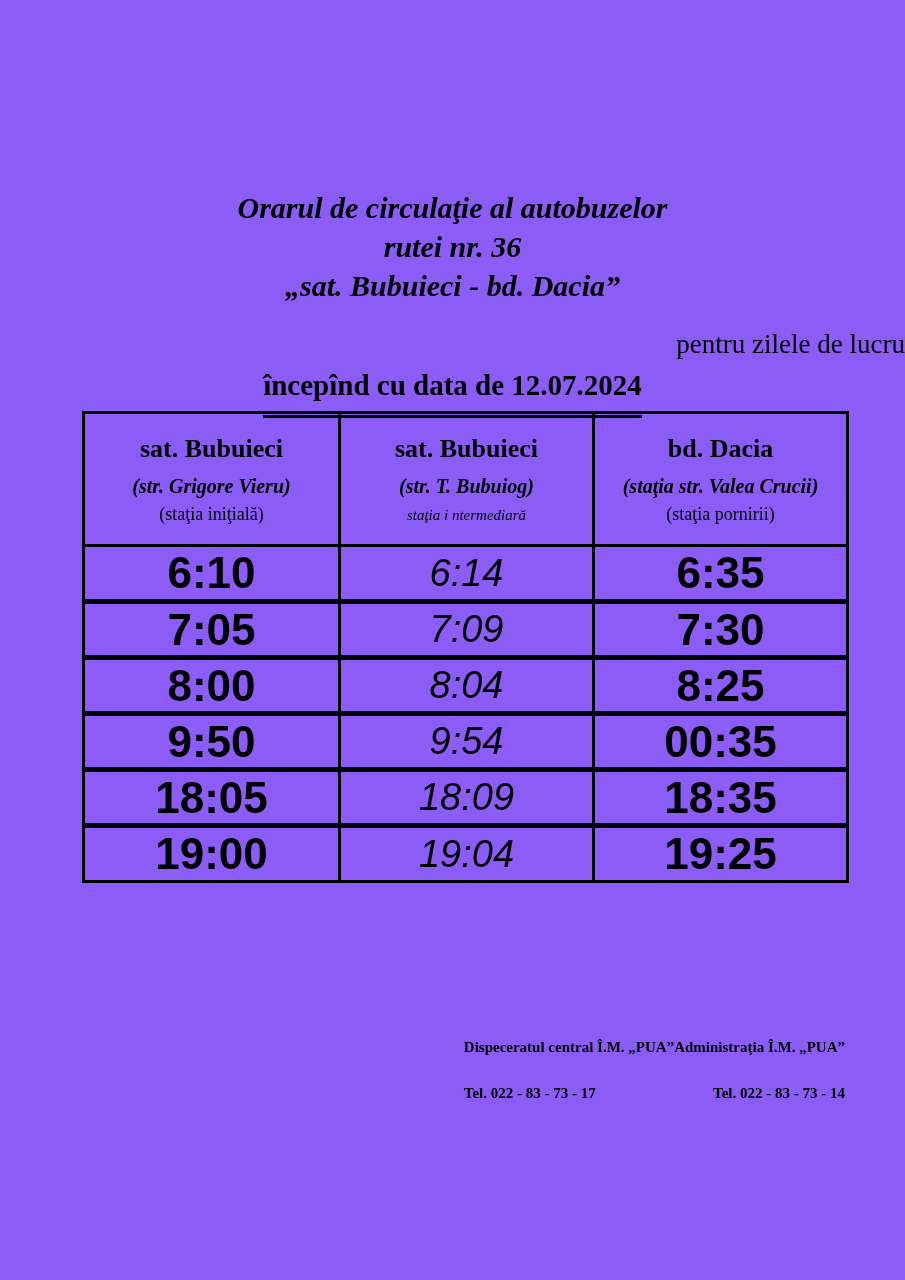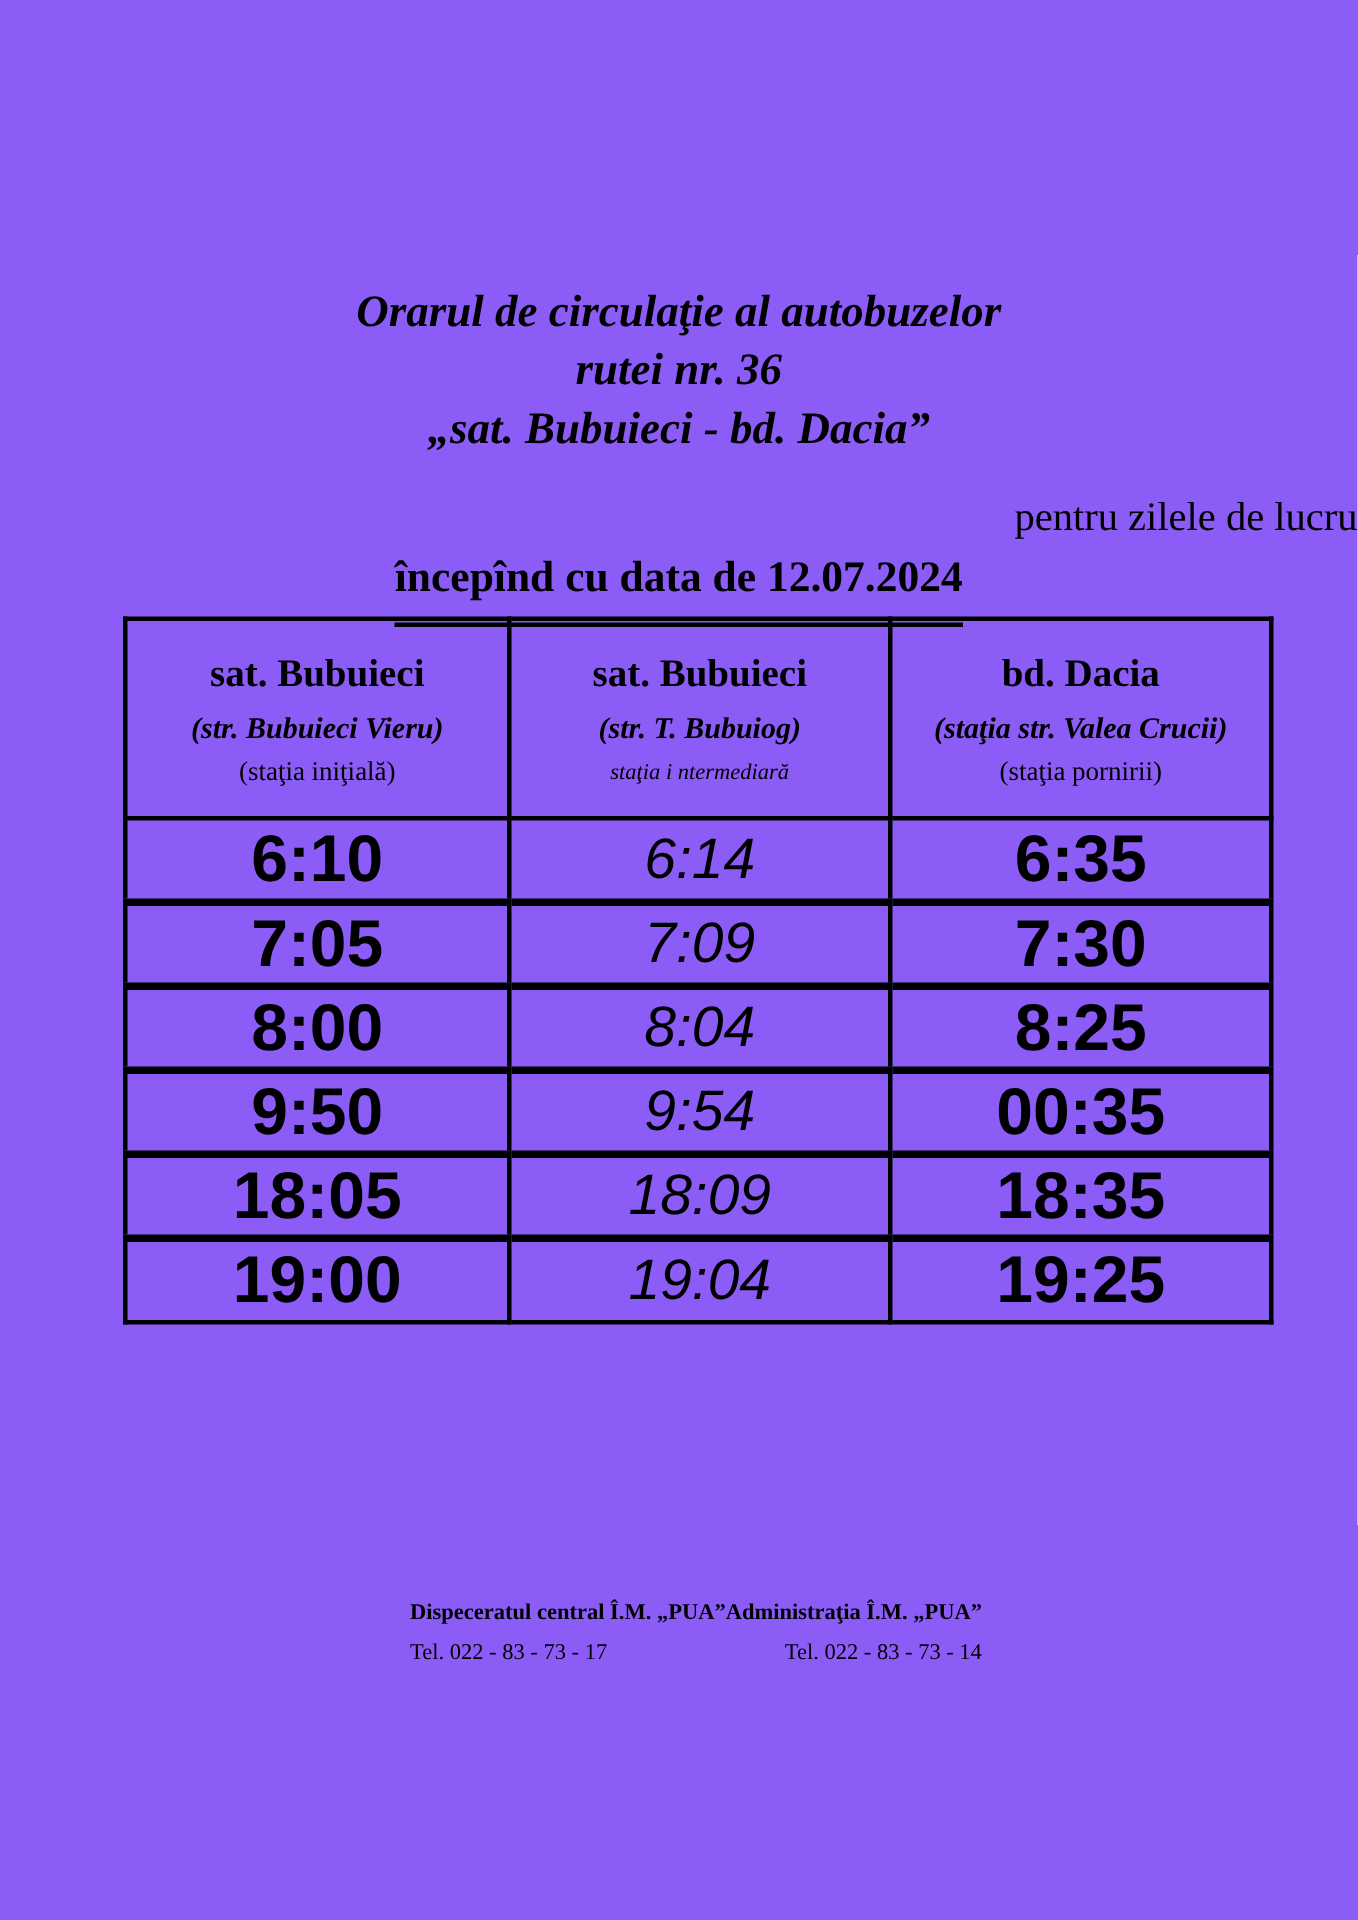--- a/index.html
+++ b/index.html
@@ -100,34 +100,34 @@
     font-size: 44px;
   }
   td.time-mid {
     font-weight: normal;
     font-style: italic;
     font-size: 38px;
   }
   .footer {
     position: absolute;
     left: 83px;
-    top: 1066px;
+    top: 1038px;
     width: 762px;
     display: flex;
-    justify-content: center;
+    justify-content: flex-end;
     font-size: 15px;
   }
   .footer .org {
     font-weight: bold;
     line-height: 18px;
   }
   .footer .tel {
-    font-weight: normal;
+    font-weight: bold;
     line-height: 18px;
-    margin-top: 9px;
+    margin-top: 28px;
   }
   .footer-right { text-align: right; }
 </style>
 </head>
 <body>
 
 <div class="page">
 
   <div class="title-block">
     <div class="title-main">
@@ -144,21 +144,21 @@
   <table class="schedule">
     <colgroup>
       <col style="width:256px">
       <col style="width:254px">
       <col style="width:254px">
     </colgroup>
     <thead>
       <tr class="hdr-row">
         <th>
           <div class="station">sat. Bubuieci</div>
-          <div class="street">(str. Bubuieci Vieru)</div>
+          <div class="street">(str. Grigore Vieru)</div>
           <div class="stype">(staţia iniţială)</div>
         </th>
         <th>
           <div class="station">sat. Bubuieci</div>
           <div class="street">(str. T. Bubuiog)</div>
           <div class="stype small">staţia i ntermediară</div>
         </th>
         <th>
           <div class="station">bd. Dacia</div>
           <div class="street">(staţia str. Valea Crucii)</div>

